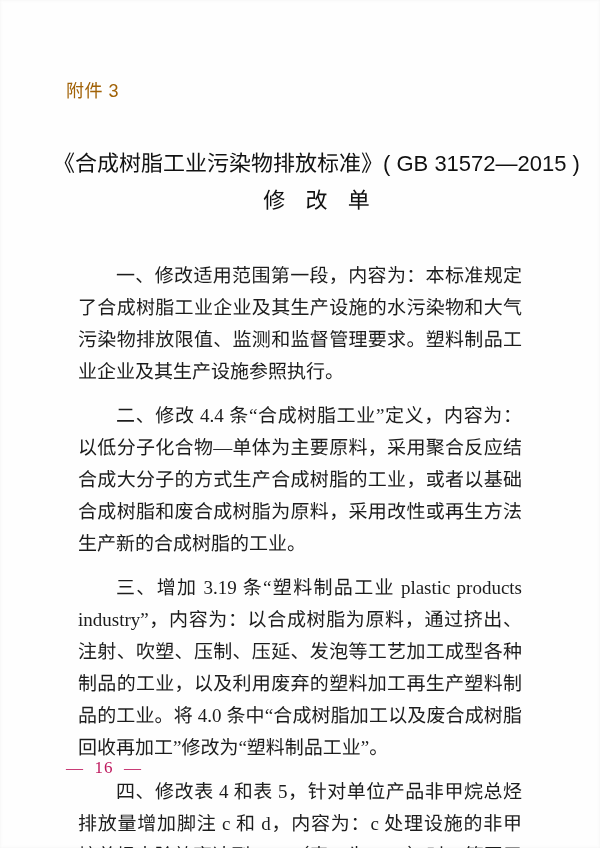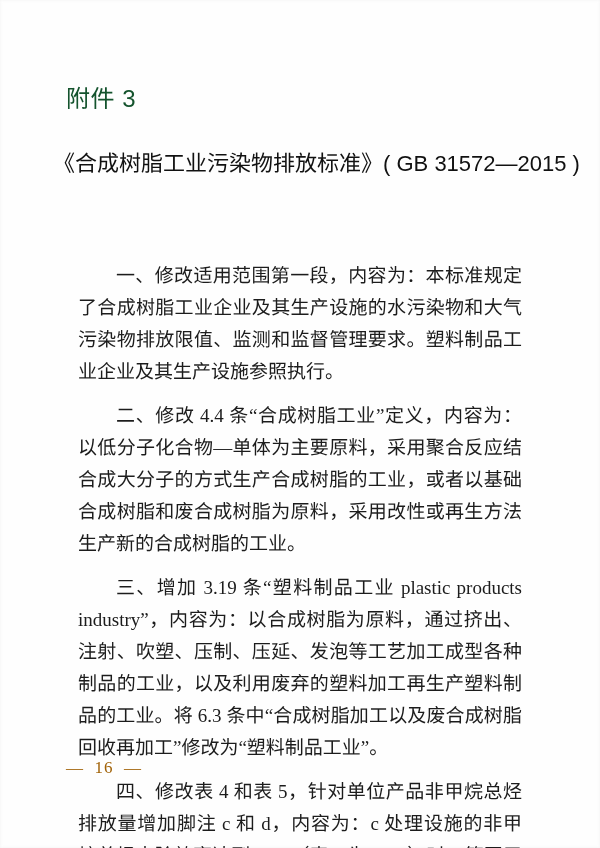--- a/index.html
+++ b/index.html
@@ -30,25 +30,25 @@
     position: absolute;
     inset: 0;
     pointer-events: none;
     box-shadow: inset 0 0 3px rgba(140,140,140,0.10);
   }
 
   
   .attachment-label {
     position: absolute;
     left: 66px;
-    top: 86px;
+    top: 78px;
     font-family: "Liberation Sans", "DejaVu Sans", sans-serif;
-    font-size: 24px;
+    font-size: 18px;
     line-height: 26px;
-    color: #14532d;
+    color: #a16207;
     letter-spacing: 0.5px;
     white-space: pre;
   }
 
   
   .doc-title {
     position: absolute;
     left: 0;
     right: 0;
     top: 148px;
@@ -90,40 +90,41 @@
     text-justify: inter-ideograph;
   }
 
   
   .page-number {
     position: absolute;
     left: 66px;
     top: 756px;
     font-size: 17px;
     line-height: 24px;
-    color: #a16207;
+    color: #be185d;
     letter-spacing: 1px;
     white-space: pre;
   }
 </style>
 </head>
 <body>
 
 <div class="page">
 
   <div class="scan-edge"></div>
 
   <div class="attachment-label">附件 3</div>
 
   <div class="doc-title">
     <div class="title-line-1">《合成树脂工业污染物排放标准》( GB 31572—2015 )</div>
+    <div class="title-line-2">修改单</div>
   </div>
 
   <div class="body-block">
     <p class="body-para">一、修改适用范围第一段，内容为：本标准规定了合成树脂工业企业及其生产设施的水污染物和大气污染物排放限值、监测和监督管理要求。塑料制品工业企业及其生产设施参照执行。</p>
     <p class="body-para">二、修改 4.4 条“合成树脂工业”定义，内容为：以低分子化合物—单体为主要原料，采用聚合反应结合成大分子的方式生产合成树脂的工业，或者以基础合成树脂和废合成树脂为原料，采用改性或再生方法生产新的合成树脂的工业。</p>
-    <p class="body-para">三、增加 3.19 条“塑料制品工业 plastic products industry”，内容为：以合成树脂为原料，通过挤出、注射、吹塑、压制、压延、发泡等工艺加工成型各种制品的工业，以及利用废弃的塑料加工再生产塑料制品的工业。将 6.3 条中“合成树脂加工以及废合成树脂回收再加工”修改为“塑料制品工业”。</p>
+    <p class="body-para">三、增加 3.19 条“塑料制品工业 plastic products industry”，内容为：以合成树脂为原料，通过挤出、注射、吹塑、压制、压延、发泡等工艺加工成型各种制品的工业，以及利用废弃的塑料加工再生产塑料制品的工业。将 4.0 条中“合成树脂加工以及废合成树脂回收再加工”修改为“塑料制品工业”。</p>
     <p class="body-para">四、修改表 4 和表 5，针对单位产品非甲烷总烃排放量增加脚注 c 和 d，内容为：c 处理设施的非甲烷总烃去除效率达到 95%（表 5 为 97%）时，等同于满足单位产品非甲烷总烃排放量的要求。d 利用锅炉、工业炉窑、固废焚烧炉处理有机废气的，若有机废气引入火焰区进行处理，则等同于满足去除效率要求。</p>
   </div>
 
   <div class="page-number">—  16  —</div>
 
 </div>
 
 </body></html>

